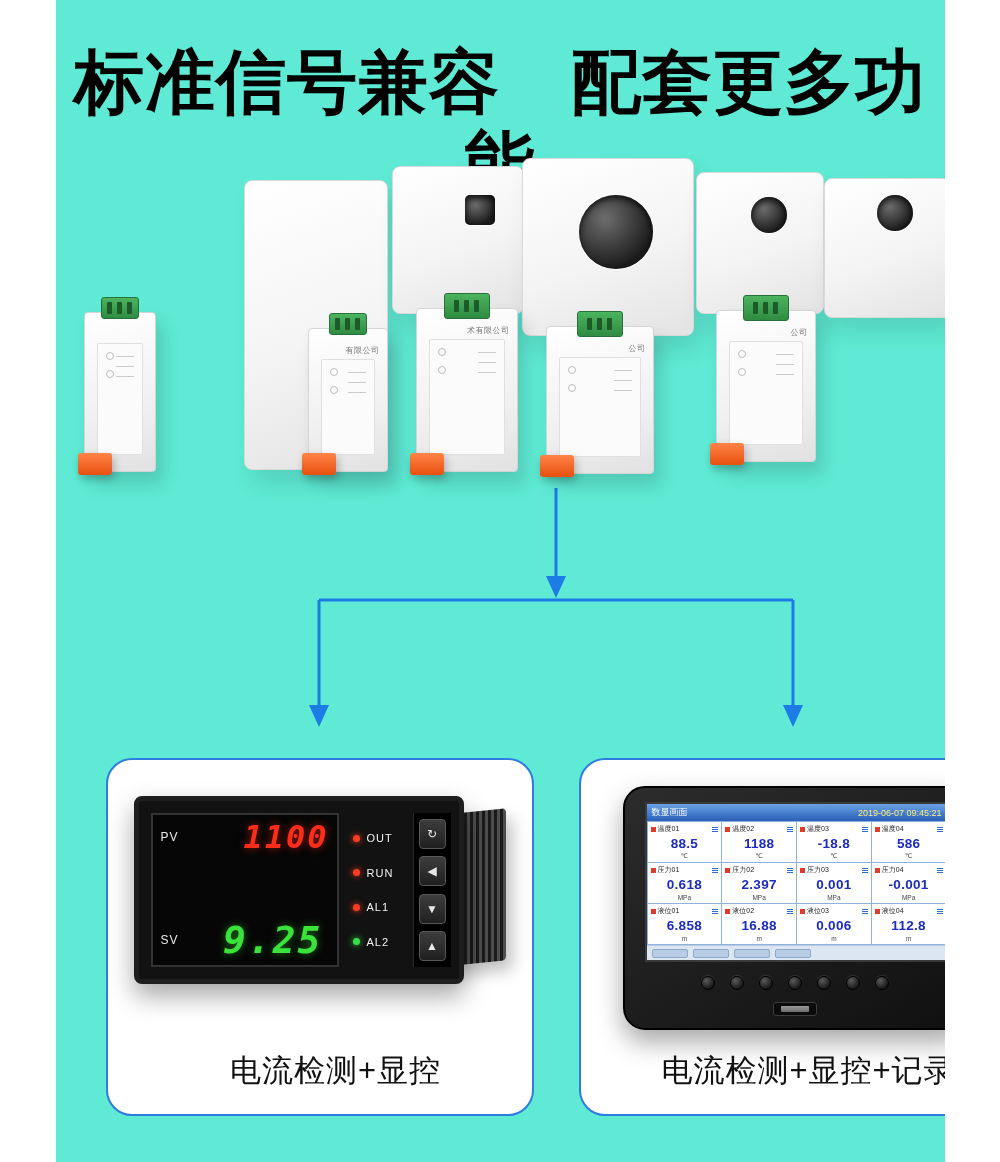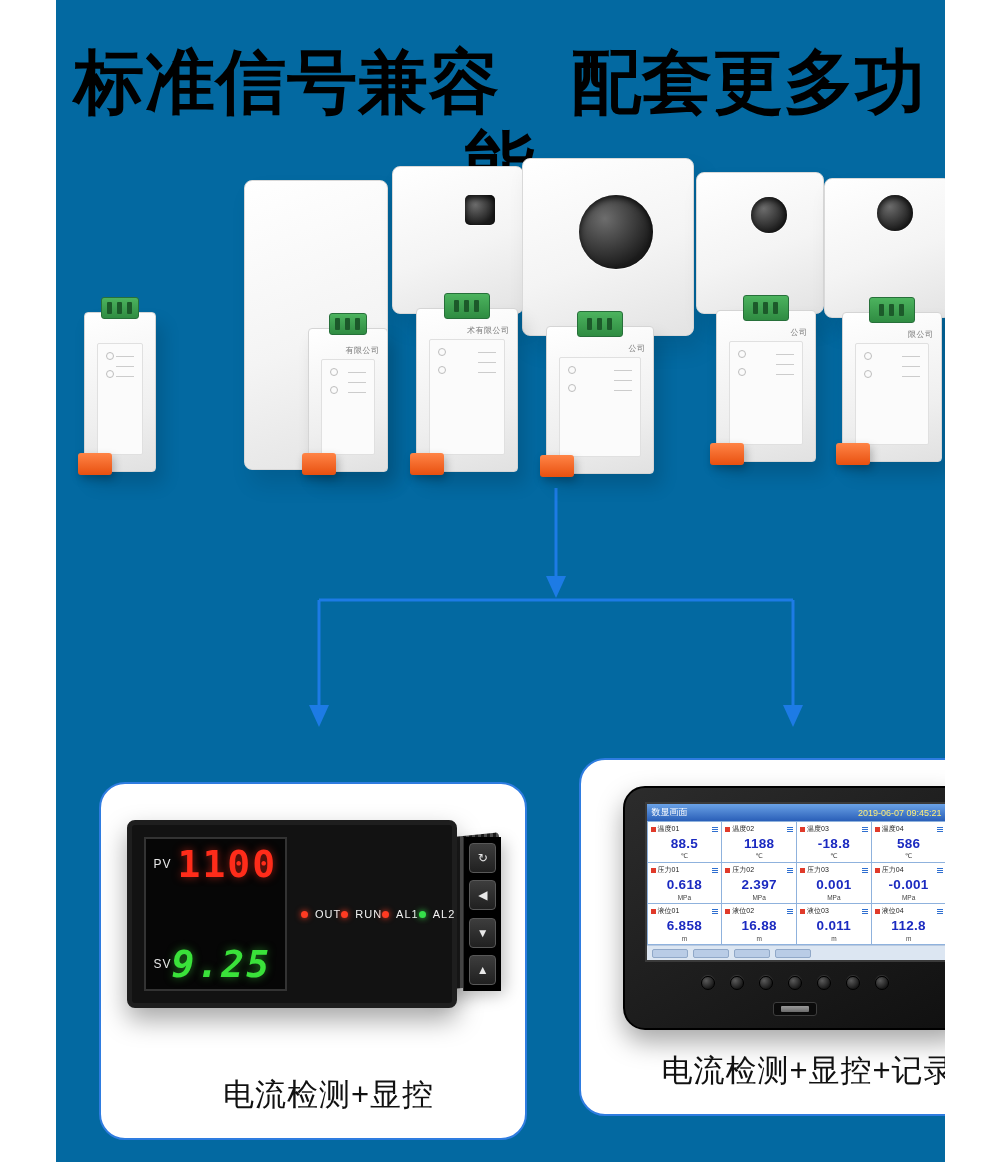--- a/index.html
+++ b/index.html
@@ -1,18 +1,18 @@
 <!DOCTYPE html>
 <html><head>
 <meta charset="utf-8">
 <style>
   * { margin:0; padding:0; box-sizing:border-box; }
   html,body { background:#fff; }
   body { font-family:"Liberation Sans","DejaVu Sans",sans-serif; }
-  .page { position:relative; width:889px; height:1162px; margin:0 auto; background:#0369a1; overflow:hidden; }
+  .page { position:relative; width:889px; height:1162px; margin:0 auto; background:#5eead4; overflow:hidden; }
 
   
   .headline { position:absolute; top:42px; left:0; width:100%; text-align:center;
     font-size:70px; font-weight:900; color:#000; letter-spacing:1px; line-height:1.15;
     font-family:"Liberation Sans","DejaVu Sans",sans-serif; }
 
   
   .scene { position:absolute; top:160px; left:0; width:1000px; height:330px; }
   .t-head { position:absolute; z-index:1;
     background:linear-gradient(160deg,#ffffff 0%,#f4f4f4 55%,#e3e3e3 100%);
@@ -44,45 +44,45 @@
   .wiring span:nth-child(2) { top:26px; left:8px; }
   .wiring .wline { position:absolute; right:8px; top:12px; width:18px; height:1px; background:#ccc;
     box-shadow:0 10px 0 #ccc, 0 20px 0 #ccc; border:none; border-radius:0; }
 
   
   .arrows { position:absolute; top:482px; left:0; }
 
   
   .card { position:absolute; top:758px; width:428px; height:358px; background:#fff;
     border:2px solid #2e7ce0; border-radius:26px; }
-  .card.left  { left:43px;margin-top:24px; }
+  .card.left  { left:50px; }
   .card.right { left:523px; }
   .caption { position:absolute; bottom:22px; left:0; width:100%; text-align:center;
     font-size:31px; color:#111; font-weight:500; letter-spacing:1px;padding-left:32px; }
 
   
   .meter { position:absolute; left:26px; top:36px; width:376px; height:200px; }
   .meter-rear { position:absolute; left:300px; top:16px; width:72px; height:152px;
     background:repeating-linear-gradient(90deg,#1a1a1a 0 3px,#4d4d4d 3px 6px);
     transform:skewY(-6deg); border-radius:4px; box-shadow:6px 10px 16px rgba(0,0,0,.25); }
   .meter-front { position:absolute; left:0; top:0; width:330px; height:188px;
     background:#121212; border:5px solid #1e1e1e; border-radius:8px;
     box-shadow:0 12px 26px rgba(0,0,0,.35);
     display:flex; padding:12px 8px 12px 12px; gap:8px; }
   .mdisplay { width:188px; background:#060606; border:2px solid #333;
     padding:6px 8px; display:flex; flex-direction:column; justify-content:space-between; }
   .drow { display:flex; align-items:center; }
   .dlabel { color:#e8e8e8; font-size:12px; letter-spacing:1px; }
-  .pv-val { margin-left:auto; font-family:"DejaVu Sans Mono",monospace; 
-    font-weight:bold; font-size:38px; line-height:1; color:#ff2c1a; letter-spacing:2px;
+  .pv-val { margin-left:auto; font-family:"DejaVu Sans Mono",monospace; font-style:italic;
+    font-weight:bold; font-size:32px; line-height:1; color:#ff2c1a; letter-spacing:2px;
     text-shadow:0 0 9px rgba(255,44,26,.55); }
   .sv-val { margin-left:auto; margin-right:6px; font-family:"DejaVu Sans Mono",monospace;
     font-style:italic; font-weight:bold; font-size:38px; line-height:1; color:#3ae23a;
     letter-spacing:2px; text-shadow:0 0 8px rgba(58,226,58,.5); }
-  .inds { flex:1; display:flex; flex-direction:row; justify-content:space-around; padding:8px 0 8px 6px;align-items:center; }
+  .inds { flex:1; display:flex; flex-direction:column; justify-content:space-around; padding:8px 0 8px 6px; }
   .ind { display:flex; align-items:center; gap:7px; color:#f2f2f2; font-size:11px; letter-spacing:1px; }
   .dot { width:7px; height:7px; border-radius:50%; flex:none; }
   .dot.red   { background:#ff3b22; box-shadow:0 0 6px #ff3b22; }
   .dot.green { background:#35e04a; box-shadow:0 0 6px #35e04a; }
   .mbtns { width:38px; background:#000; border-left:1px solid #2a2a2a;
     display:flex; flex-direction:column; justify-content:space-between; padding:6px 5px; }
   .mbtn { width:27px; height:30px; background:linear-gradient(#3d3d3d,#202020);
     border:1px solid #585858; border-radius:4px; color:#e8e8e8; font-size:12px;
     display:flex; align-items:center; justify-content:center; }
 
@@ -211,34 +211,20 @@
         </div>
       <div class="t-label">公司</div>
       <div class="wiring">
           <span></span>
           <span></span>
           <i class="wline"></i>
         </div>
       <div class="clip"></div>
     </div>
 
-    <div class="t-body" style="left:786px;top:152px;width:100px;height:150px;">
-      <div class="terminal">
-          <i></i>
-          <i></i>
-          <i></i>
-        </div>
-      <div class="t-label">限公司</div>
-      <div class="wiring">
-          <span></span>
-          <span></span>
-          <i class="wline"></i>
-        </div>
-      <div class="clip"></div>
-    </div>
 
     <div class="t-body" style="left:900px;top:160px;width:72px;height:150px;">
       <div class="terminal small">
           <i></i>
           <i></i>
           <i></i>
         </div>
       <div class="wiring">
           <span></span>
           <span></span>
@@ -358,21 +344,21 @@
             <div class="cell-value">6.858</div>
             <div class="cell-unit">m</div>
           </div>
           <div class="cell">
             <div class="cell-head">液位02</div>
             <div class="cell-value">16.88</div>
             <div class="cell-unit">m</div>
           </div>
           <div class="cell">
             <div class="cell-head">液位03</div>
-            <div class="cell-value">0.011</div>
+            <div class="cell-value">0.006</div>
             <div class="cell-unit">m</div>
           </div>
           <div class="cell">
             <div class="cell-head">液位04</div>
             <div class="cell-value">112.8</div>
             <div class="cell-unit">m</div>
           </div>
         </div>
         <div class="screen-bottom">
           <span class="sb-btn"></span>

